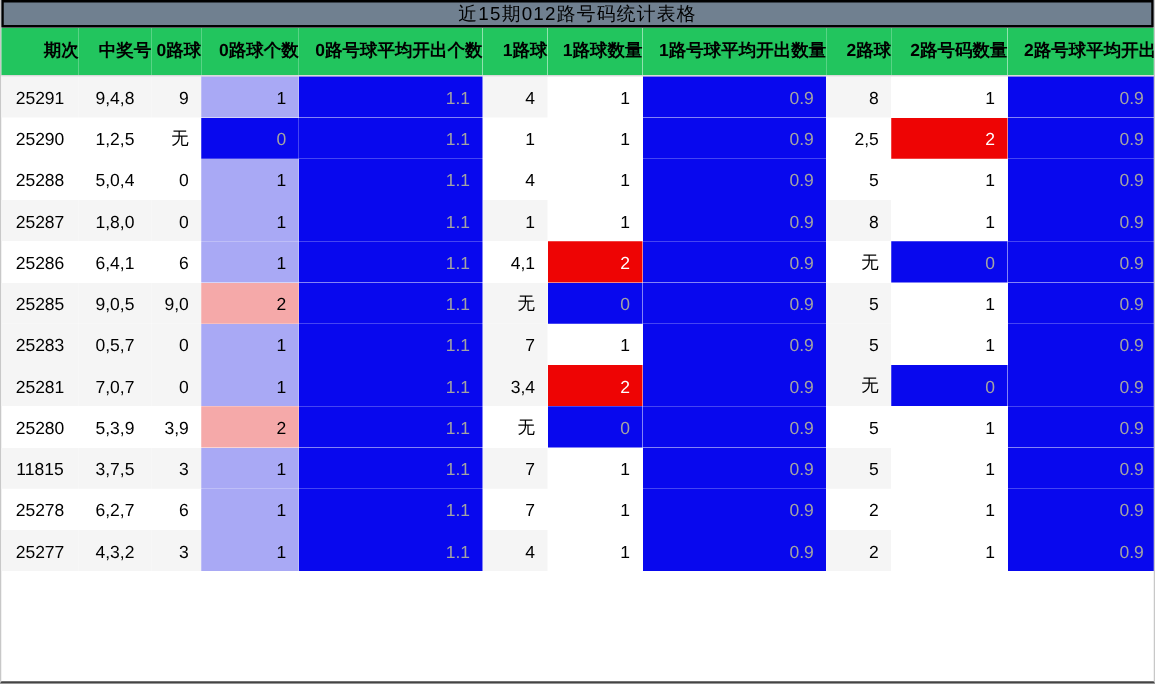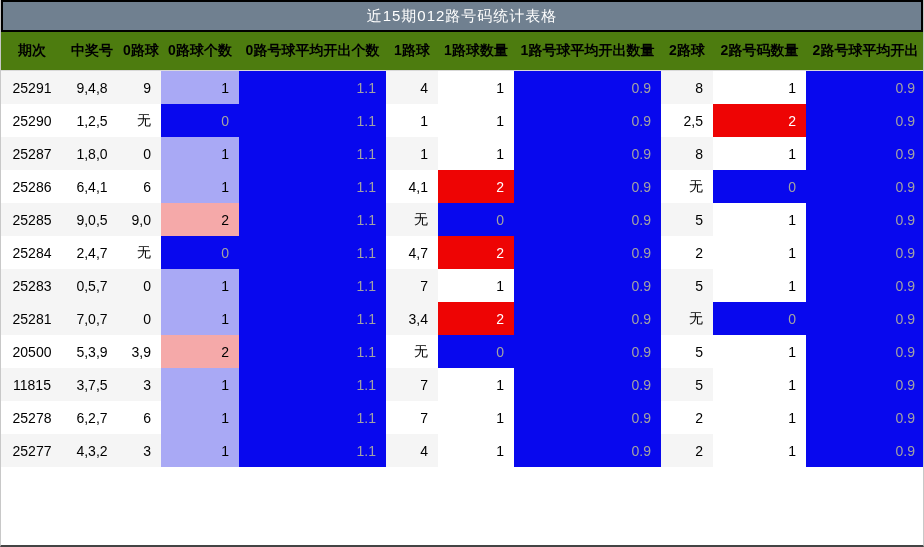--- a/index.html
+++ b/index.html
@@ -10,39 +10,39 @@
     box-sizing:border-box;
     overflow:hidden;
     background:#fff;
     border-left:1px solid #c8c8c8;
     border-right:1px solid #c8c8c8;
     border-bottom:2px solid #444;
   }
   
   #titlebar{
     box-sizing:border-box;
-    height:32px;
+    height:22px;
     background:#708090;
     border:2px solid #000;
     display:flex;align-items:center;justify-content:center;
-    color:#ffffff;font-size:15px;letter-spacing:1px;
+    color:#000000;font-size:15px;letter-spacing:1px;
   }
   
   table{
     border-collapse:collapse;
     table-layout:fixed;
     width:922px;
     font-size:14px;
     color:#000;
   }
   th{
     height:38px;
     font-weight:bold;
-    text-align:center;
-    background:#4d7c0f;
+    text-align:right;
+    background:#22c55e;
     border-bottom:1px solid #d9d9d9;
     padding:0;
     white-space:nowrap;
     overflow:hidden;
   }
   td{
     height:33px;
     padding:0 10px 0 0;
     text-align:right;
     white-space:nowrap;
@@ -104,20 +104,33 @@
           <td class="col2">无</td>
           <td class="col3 bg-blue">0</td>
           <td class="col4 bg-blue">1.1</td>
           <td class="col5">1</td>
           <td class="col6 bg-white">1</td>
           <td class="col7 bg-blue">0.9</td>
           <td class="col8">2,5</td>
           <td class="col9 bg-red">2</td>
           <td class="col10 bg-blue">0.9</td>
         </tr>
+        <tr>
+          <td class="col0 center">25288</td>
+          <td class="col1 center">5,0,4</td>
+          <td class="col2">0</td>
+          <td class="col3 bg-purple">1</td>
+          <td class="col4 bg-blue">1.1</td>
+          <td class="col5">4</td>
+          <td class="col6 bg-white">1</td>
+          <td class="col7 bg-blue">0.9</td>
+          <td class="col8">5</td>
+          <td class="col9 bg-white">1</td>
+          <td class="col10 bg-blue">0.9</td>
+        </tr>
         <tr class="alt">
           <td class="col0 center">25287</td>
           <td class="col1 center">1,8,0</td>
           <td class="col2">0</td>
           <td class="col3 bg-purple">1</td>
           <td class="col4 bg-blue">1.1</td>
           <td class="col5">1</td>
           <td class="col6 bg-white">1</td>
           <td class="col7 bg-blue">0.9</td>
           <td class="col8">8</td>
@@ -143,33 +156,20 @@
           <td class="col2">9,0</td>
           <td class="col3 bg-pink">2</td>
           <td class="col4 bg-blue">1.1</td>
           <td class="col5">无</td>
           <td class="col6 bg-blue">0</td>
           <td class="col7 bg-blue">0.9</td>
           <td class="col8">5</td>
           <td class="col9 bg-white">1</td>
           <td class="col10 bg-blue">0.9</td>
         </tr>
-        <tr>
-          <td class="col0 center">25284</td>
-          <td class="col1 center">2,4,7</td>
-          <td class="col2">无</td>
-          <td class="col3 bg-blue">0</td>
-          <td class="col4 bg-blue">1.1</td>
-          <td class="col5">4,7</td>
-          <td class="col6 bg-red">2</td>
-          <td class="col7 bg-blue">0.9</td>
-          <td class="col8">2</td>
-          <td class="col9 bg-white">1</td>
-          <td class="col10 bg-blue">0.9</td>
-        </tr>
         <tr class="alt">
           <td class="col0 center">25283</td>
           <td class="col1 center">0,5,7</td>
           <td class="col2">0</td>
           <td class="col3 bg-purple">1</td>
           <td class="col4 bg-blue">1.1</td>
           <td class="col5">7</td>
           <td class="col6 bg-white">1</td>
           <td class="col7 bg-blue">0.9</td>
           <td class="col8">5</td>
@@ -183,21 +183,21 @@
           <td class="col3 bg-purple">1</td>
           <td class="col4 bg-blue">1.1</td>
           <td class="col5">3,4</td>
           <td class="col6 bg-red">2</td>
           <td class="col7 bg-blue">0.9</td>
           <td class="col8">无</td>
           <td class="col9 bg-blue">0</td>
           <td class="col10 bg-blue">0.9</td>
         </tr>
         <tr>
-          <td class="col0 center">20500</td>
+          <td class="col0 center">25280</td>
           <td class="col1 center">5,3,9</td>
           <td class="col2">3,9</td>
           <td class="col3 bg-pink">2</td>
           <td class="col4 bg-blue">1.1</td>
           <td class="col5">无</td>
           <td class="col6 bg-blue">0</td>
           <td class="col7 bg-blue">0.9</td>
           <td class="col8">5</td>
           <td class="col9 bg-white">1</td>
           <td class="col10 bg-blue">0.9</td>

